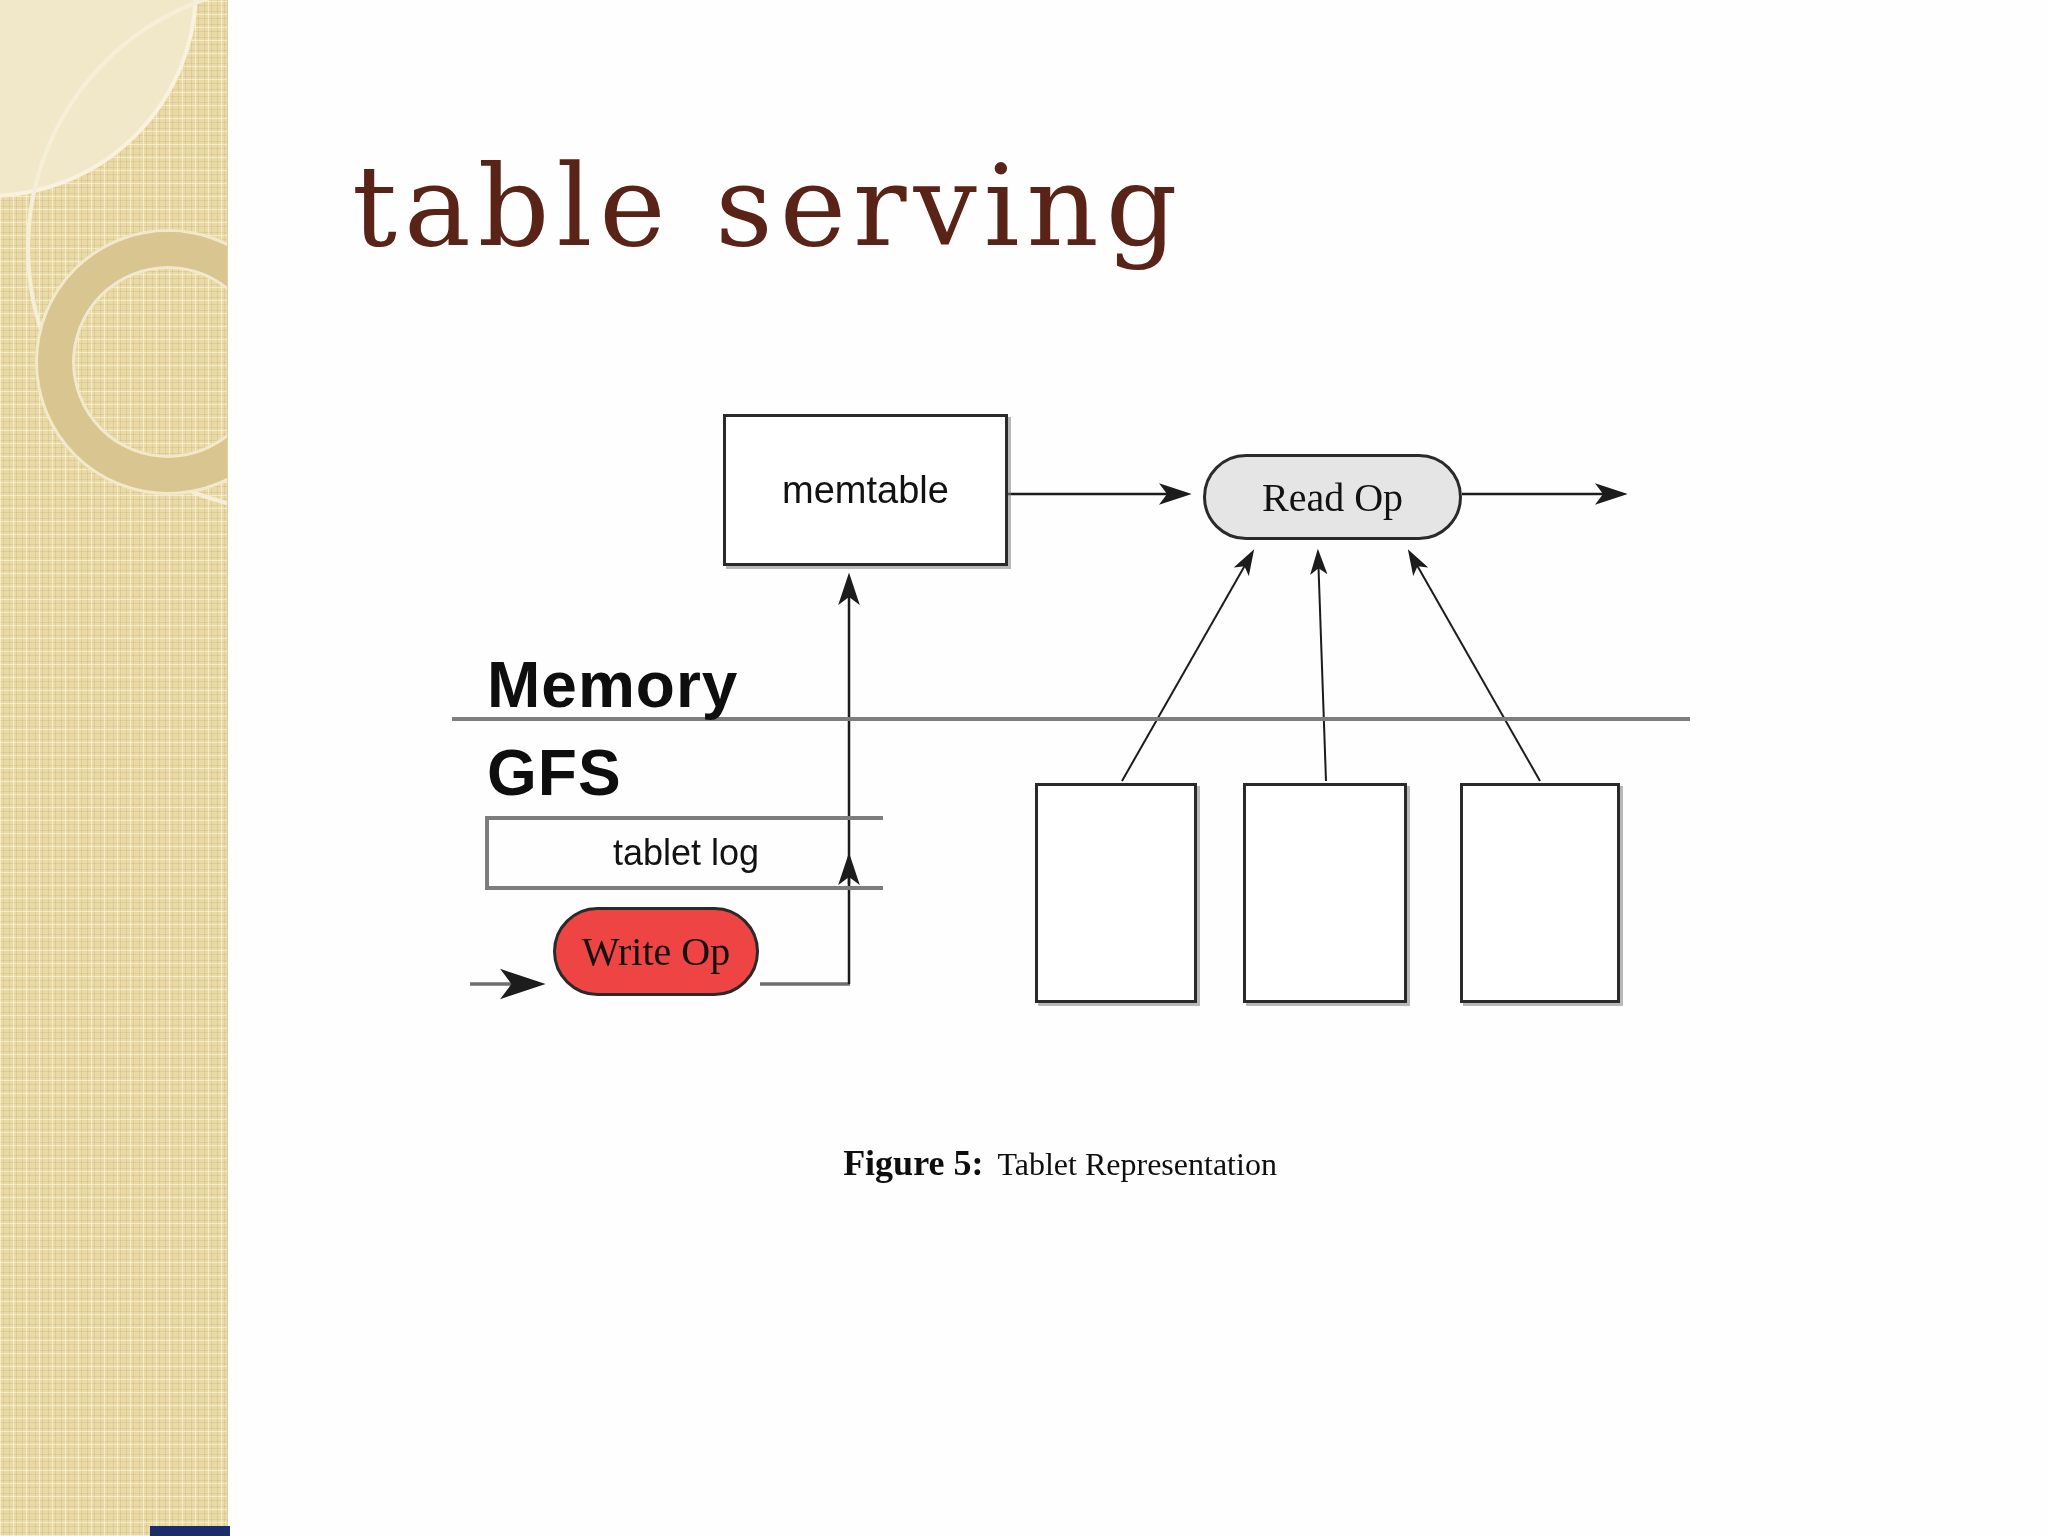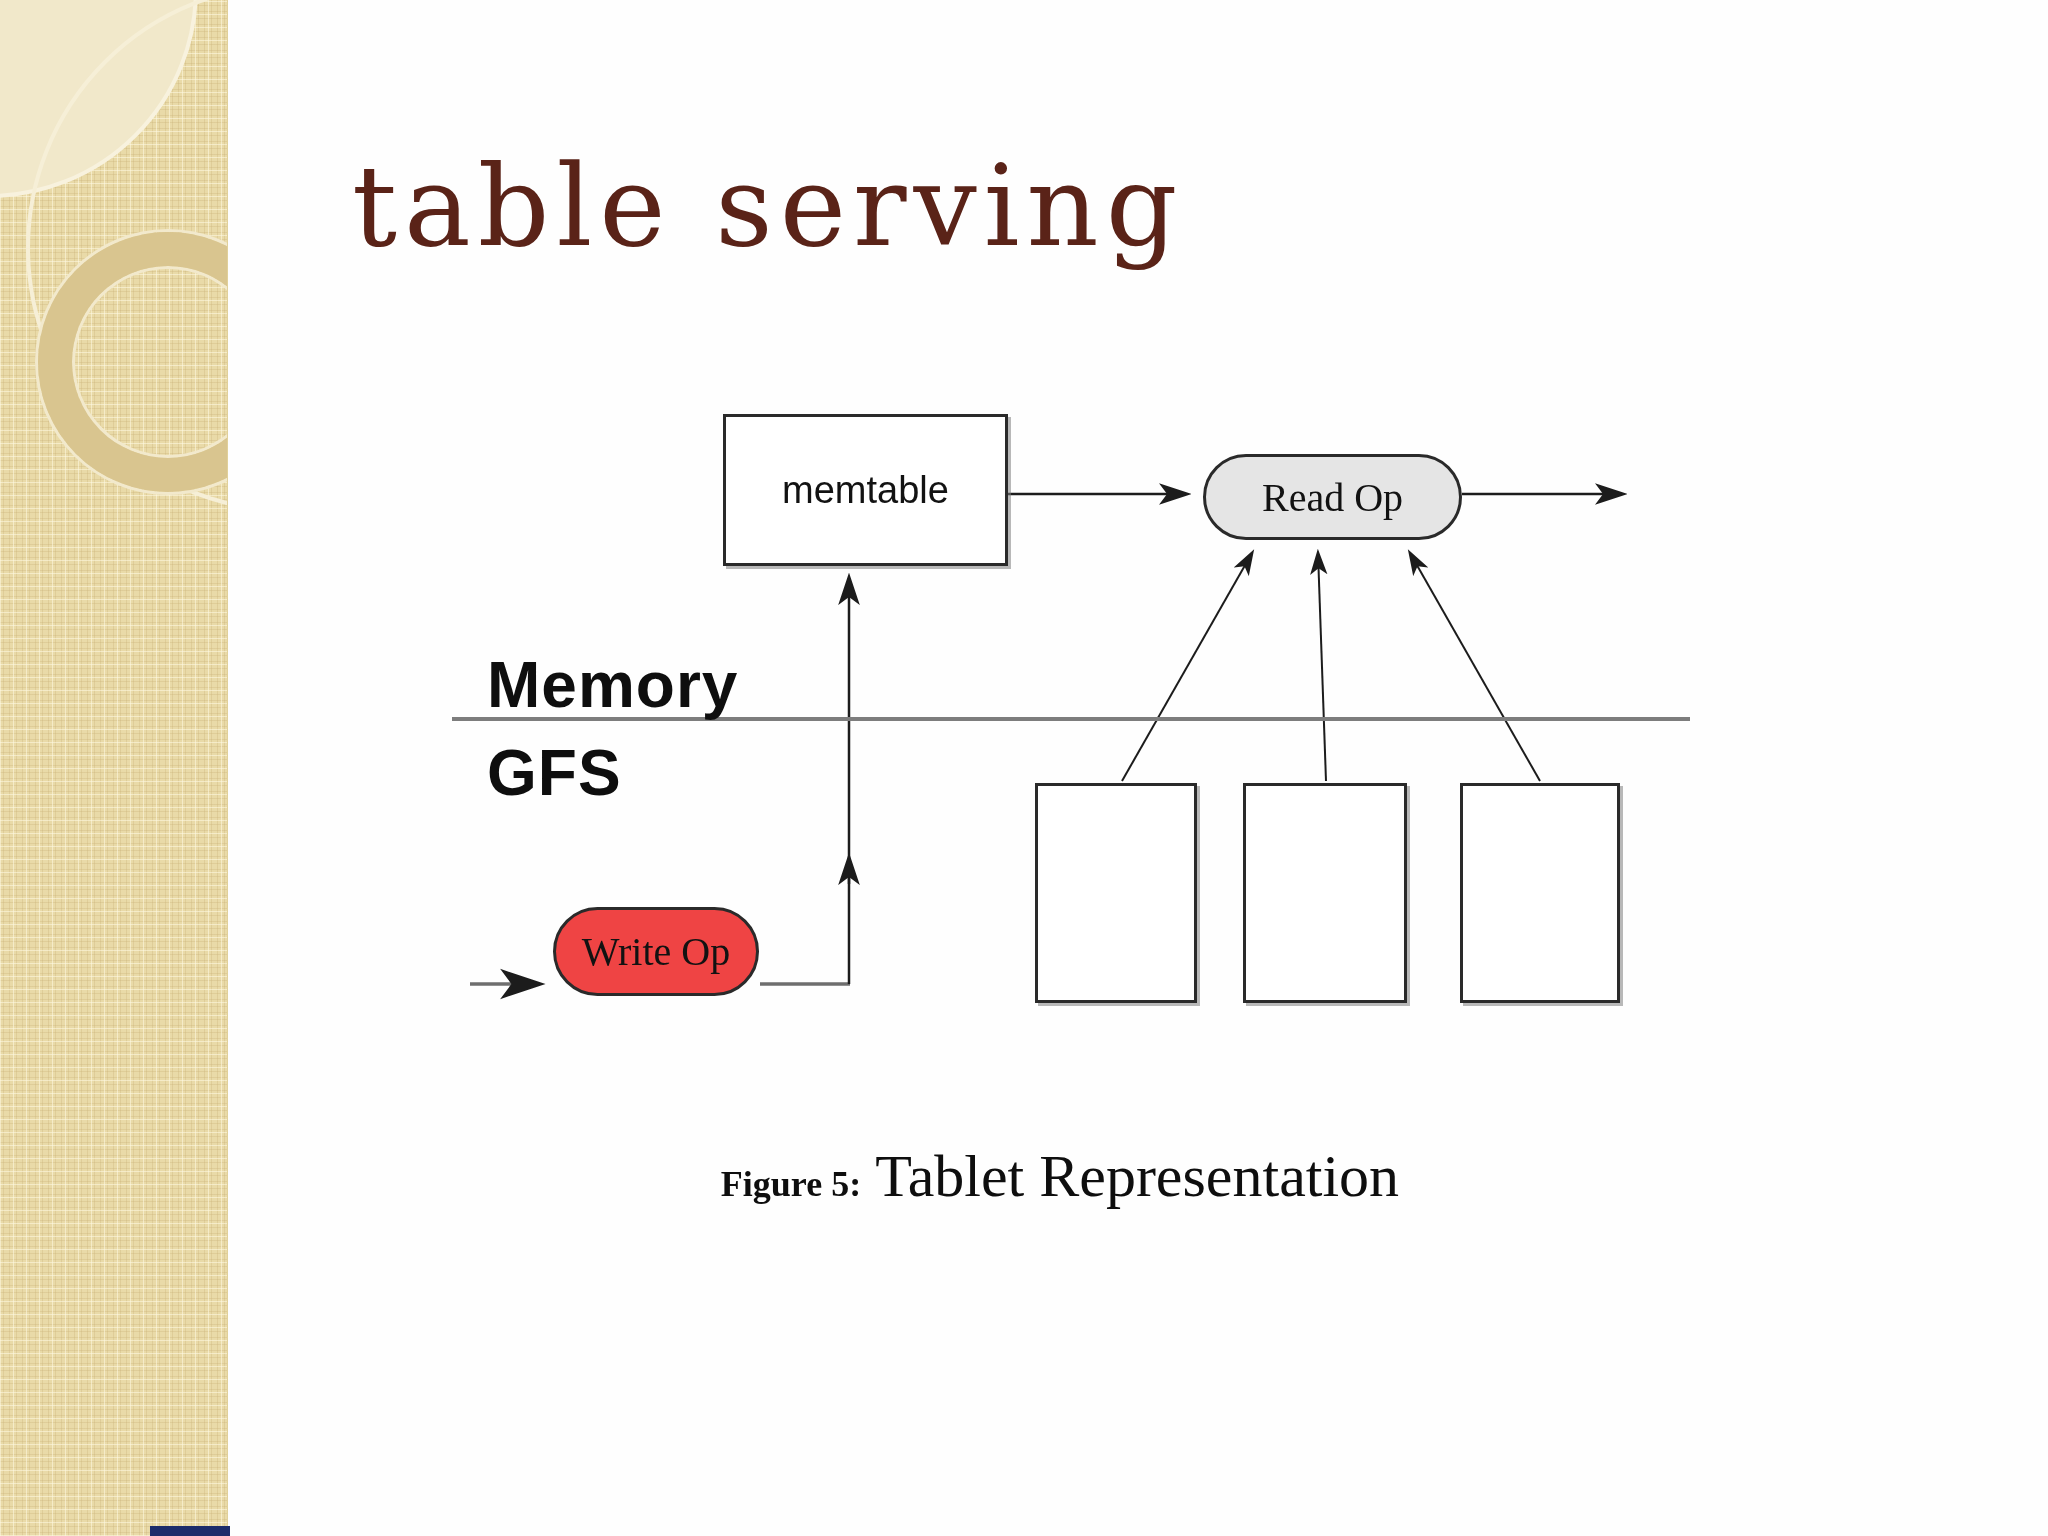--- a/index.html
+++ b/index.html
@@ -80,21 +80,21 @@
   .sstable-3{left:1460px;width:160px;}
   .sstable-files-label{
     position:absolute;left:1180px;top:1028px;width:312px;text-align:center;
     font-family:"Liberation Serif",serif;font-size:44px;color:#121212;
   }
   .figure-caption{
     position:absolute;left:640px;top:1142px;width:840px;text-align:center;
     font-family:"Liberation Serif",serif;color:#0e0e0e;white-space:nowrap;
   }
   .figure-caption .cap-label{font-weight:bold;font-size:36px;}
-  .figure-caption .cap-text{font-size:60px;margin-left:14px;}
+  .figure-caption .cap-text{font-size:32px;margin-left:14px;}
 </style>
 </head>
 <body>
 
 <div class="slide">
 
   <div class="sidebar">
     <div class="deco-light-disc"></div>
     <div class="deco-circle-thin"></div>
     <div class="deco-ring"></div>
@@ -125,20 +125,23 @@
   </div>
 
   <div class="shape readop-box">
     <span class="op-label">Read Op</span>
   </div>
 
   <div class="shape writeop-box">
     <span class="op-label">Write Op</span>
   </div>
 
+  <div class="shape tabletlog-box">
+    <span class="lbl">tablet log</span>
+  </div>
 
   <div class="divider"></div>
   <div class="zone-label memory-label">Memory</div>
   <div class="zone-label gfs-label">GFS</div>
 
   <div class="shape sstable-box sstable-1"></div>
   <div class="shape sstable-box sstable-2"></div>
   <div class="shape sstable-box sstable-3"></div>
 
 

